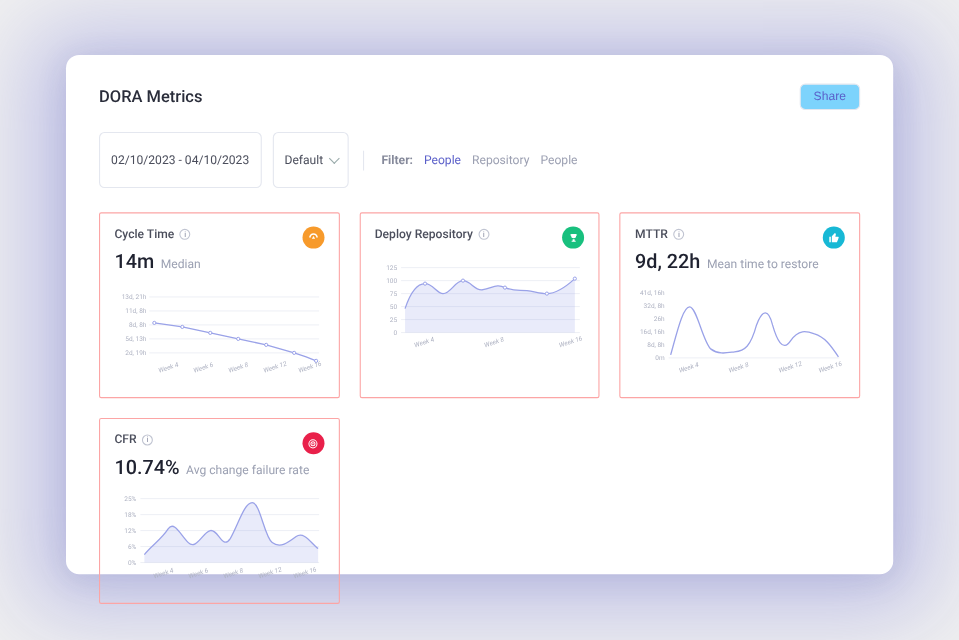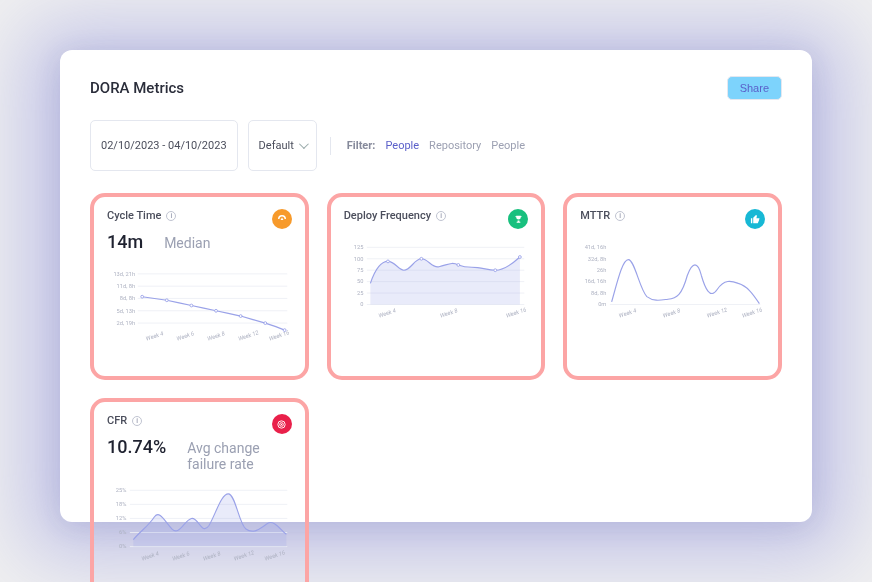--- a/index.html
+++ b/index.html
@@ -82,23 +82,23 @@
     transform: rotate(45deg) translateY(-2px);
   }
   .chev.grey { border-color: #9aa; }
 
   .cards {
     display: grid;
     grid-template-columns: repeat(3, 1fr);
     gap: 18px;
   }
   .card {
-    border: 4px solid #fca5a5;
-    border-radius: 15px;
-    padding: 12px 13px 20px 13px;
+    border: 1px solid #fca5a5;
+    border-radius: 2px;
+    padding: 12px 13px 8px 13px;
     position: relative;
     min-height: 168px;
   }
   .card-title-row {
     display: flex;
     justify-content: space-between;
     align-items: flex-start;
   }
   .card-title {
     font-size: 11px;
@@ -114,25 +114,25 @@
     border-radius: 50%;
     font-size: 7px;
     color: #9ca0b2;
     display: inline-flex;
     align-items: center;
     justify-content: center;
   }
   .card-value-row {
     display: flex;
     align-items: baseline;
-    gap: 21px;
+    gap: 6px;
     margin-top: 2px;
   }
   .card-value { font-size: 18px; color: #1f2230; font-weight: 500;}
-  .card-sub { font-size: 14px; color: #9ba0b2;}
+  .card-sub { font-size: 11px; color: #9ba0b2;}
   .badge-icon {
     width: 20px; height: 20px; border-radius: 50%;
     display: inline-flex; align-items: center; justify-content: center;
     color: #fff;
   }
   .badge-orange { background: #f79a2b; }
   .badge-green  { background: #18c07e; }
   .badge-teal   { background: #17b8d5; }
   .badge-red    { background: #e9204a; }
   .mini-chart {
@@ -214,21 +214,21 @@
         <text class="xaxis-txt" x="80" y="94" transform="rotate(-18 80 94)">Week 6</text>
         <text class="xaxis-txt" x="115" y="94" transform="rotate(-18 115 94)">Week 8</text>
         <text class="xaxis-txt" x="150" y="94" transform="rotate(-18 150 94)">Week 12</text>
         <text class="xaxis-txt" x="185" y="94" transform="rotate(-18 185 94)">Week 16</text>
       </svg>
     </div>
 
     <div class="card">
       <div class="card-title-row">
         <span class="card-title">
-          <span>Deploy Frequency</span>
+          <span>Deploy Repository</span>
           <span class="info-icon">i</span>
         </span>
         <span class="badge-icon badge-green">
           <svg width="11" height="11" viewBox="0 0 24 24">
               <path fill="#fff" d="M7 4h10v3a5 5 0 0 1-10 0V4zm3 10h4v3h2v2H8v-2h2v-3zM5 5h2v2a2 2 0 0 1-2-2zm14 0a2 2 0 0 1-2 2V5h2z"></path>
             </svg>
         </span>
       </div>
       <svg class="mini-chart" viewBox="0 0 210 100">
         <text class="yaxis-txt" x="22" y="16" text-anchor="end">125</text>
@@ -261,20 +261,24 @@
         <span class="card-title">
           <span>MTTR</span>
           <span class="info-icon">i</span>
         </span>
         <span class="badge-icon badge-teal">
           <svg width="11" height="11" viewBox="0 0 24 24">
               <path fill="#fff" d="M2 20h3V9H2v11zm19-9c0-1-1-2-2-2h-5l1-4V4c0-.5-.2-1-.6-1.4L13 2 7 8v12h10l3-7v-2z"></path>
             </svg>
         </span>
       </div>
+      <div class="card-value-row">
+        <span class="card-value">9d, 22h</span>
+        <span class="card-sub">Mean time to restore</span>
+      </div>
       <svg class="mini-chart" viewBox="0 0 210 100">
         <text class="yaxis-txt" x="30" y="16" text-anchor="end">41d, 16h</text>
         <text class="yaxis-txt" x="30" y="29" text-anchor="end">32d, 8h</text>
         <text class="yaxis-txt" x="30" y="42" text-anchor="end">26h</text>
         <text class="yaxis-txt" x="30" y="55" text-anchor="end">16d, 16h</text>
         <text class="yaxis-txt" x="30" y="68" text-anchor="end">8d, 8h</text>
         <text class="yaxis-txt" x="30" y="81" text-anchor="end">0m</text>
         <line class="grid-ln" x1="34" y1="79" x2="205" y2="79"></line>
         <path class="series-line" d="M36,76 C42,55 48,28 55,28 C62,28 68,62 76,70 C84,76 92,74 100,73 C110,72 116,68 122,46 C128,30 134,30 138,46 C142,60 148,74 156,62 C164,50 172,52 180,55 C190,58 196,66 204,78"></path>
         <text class="xaxis-txt" x="45" y="94" transform="rotate(-18 45 94)">Week 4</text>

